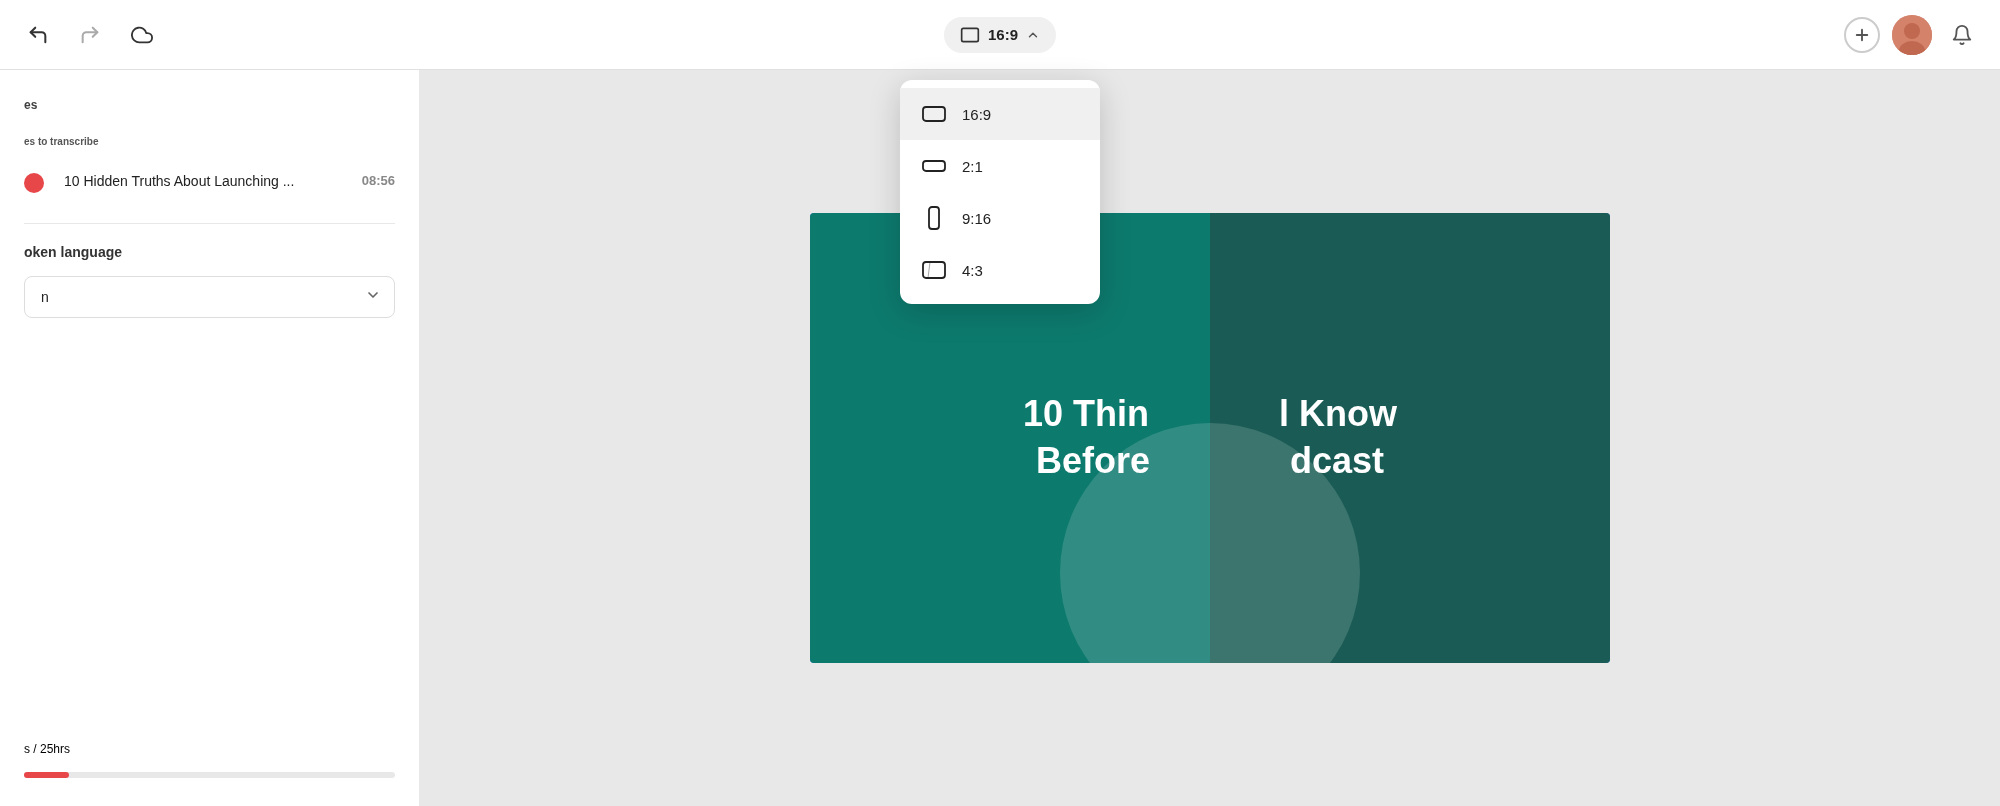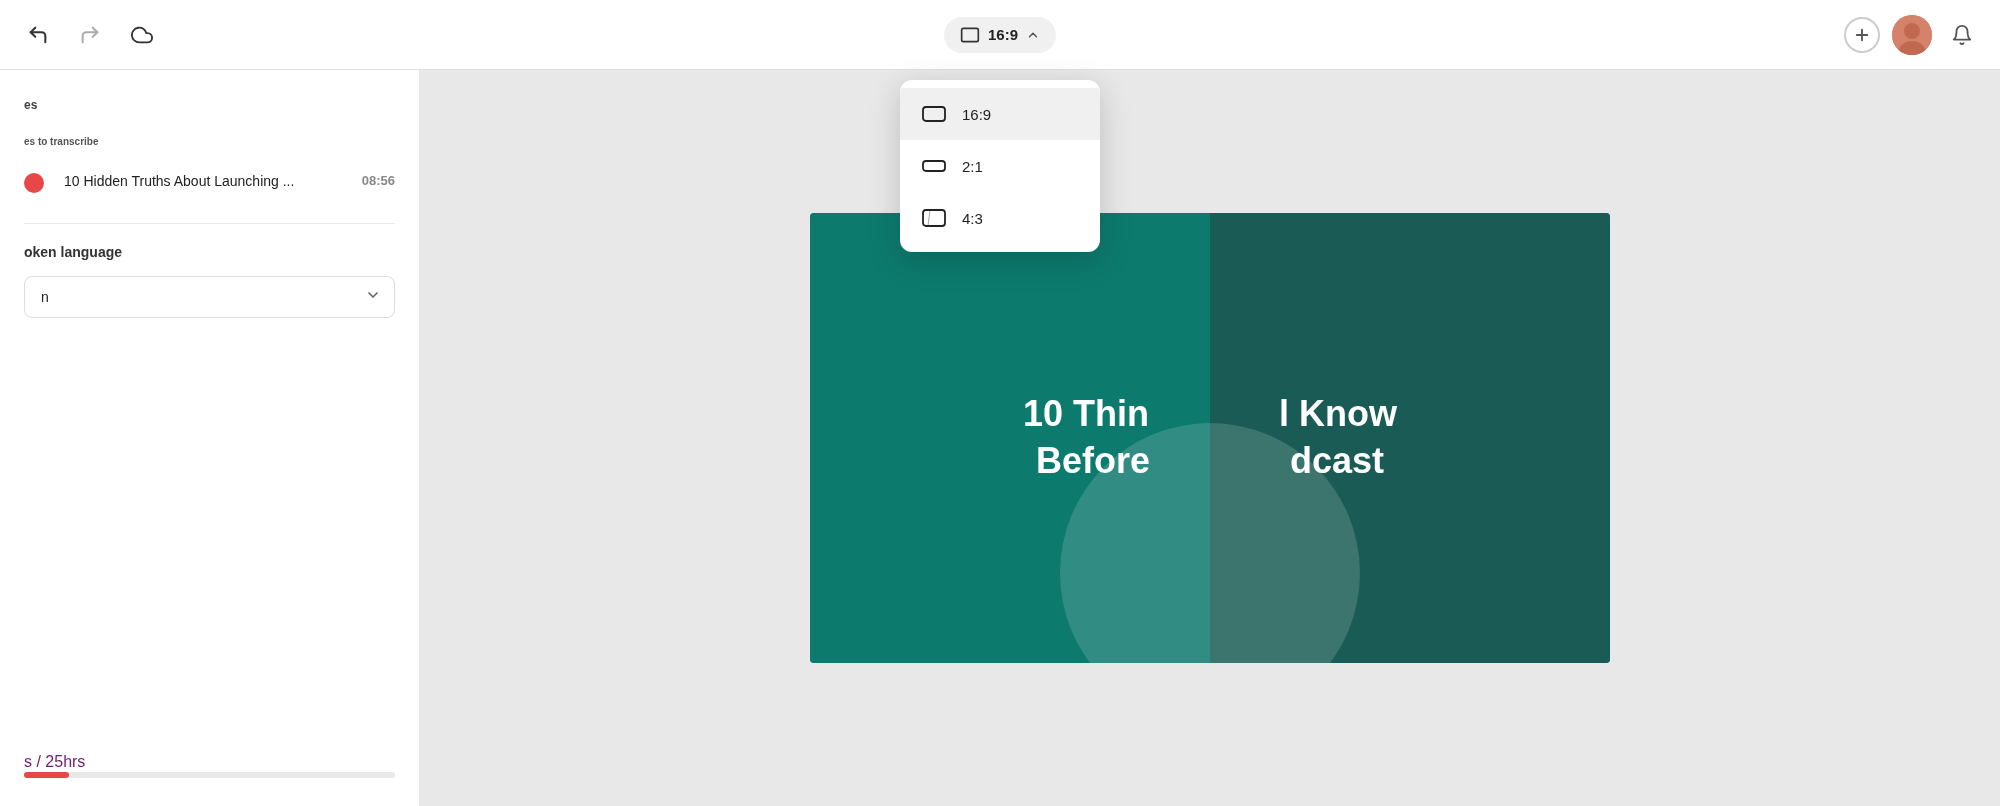--- a/index.html
+++ b/index.html
@@ -186,23 +186,23 @@
       pointer-events: none;
       color: #666;
     }
     .sidebar-bottom {
       position: absolute;
       bottom: 28px;
       left: 24px;
       right: 24px;
     }
     .hours-label {
-      font-size: 16px;
-      color: #701a75;
-      margin-bottom: 1px;
+      font-size: 12px;
+      color: #000000;
+      margin-bottom: 16px;
     }
     .hours-bar {
       height: 6px;
       background: #e8e8e8;
       border-radius: 3px;
     }
     .hours-bar-fill {
       height: 100%;
       background: #e8474a;
       border-radius: 3px;
@@ -430,20 +430,28 @@
 
   <div class="dropdown-item">
     <span class="ratio-icon">
       <svg viewBox="0 0 24 24" fill="none" stroke="#222" stroke-width="1.8" stroke-linecap="round" stroke-linejoin="round">
         <rect x="1" y="7" width="22" height="10" rx="3"></rect>
       </svg>
     </span>
     <span>2:1</span>
   </div>
 
+  <div class="dropdown-item">
+    <span class="ratio-icon">
+      <svg viewBox="0 0 24 24" fill="none" stroke="#222" stroke-width="1.8" stroke-linecap="round" stroke-linejoin="round">
+        <rect x="7" y="1" width="10" height="22" rx="3"></rect>
+      </svg>
+    </span>
+    <span>9:16</span>
+  </div>
 
 
   <div class="dropdown-item">
     <span class="ratio-icon">
       <svg viewBox="0 0 24 24" fill="none" stroke="#222" stroke-width="1.8" stroke-linecap="round" stroke-linejoin="round">
         <rect x="1" y="4" width="22" height="16" rx="3"></rect>
         <line x1="8" y1="4" x2="6" y2="20" stroke-width="1" opacity="0.4"></line>
       </svg>
     </span>
     <span>4:3</span>

